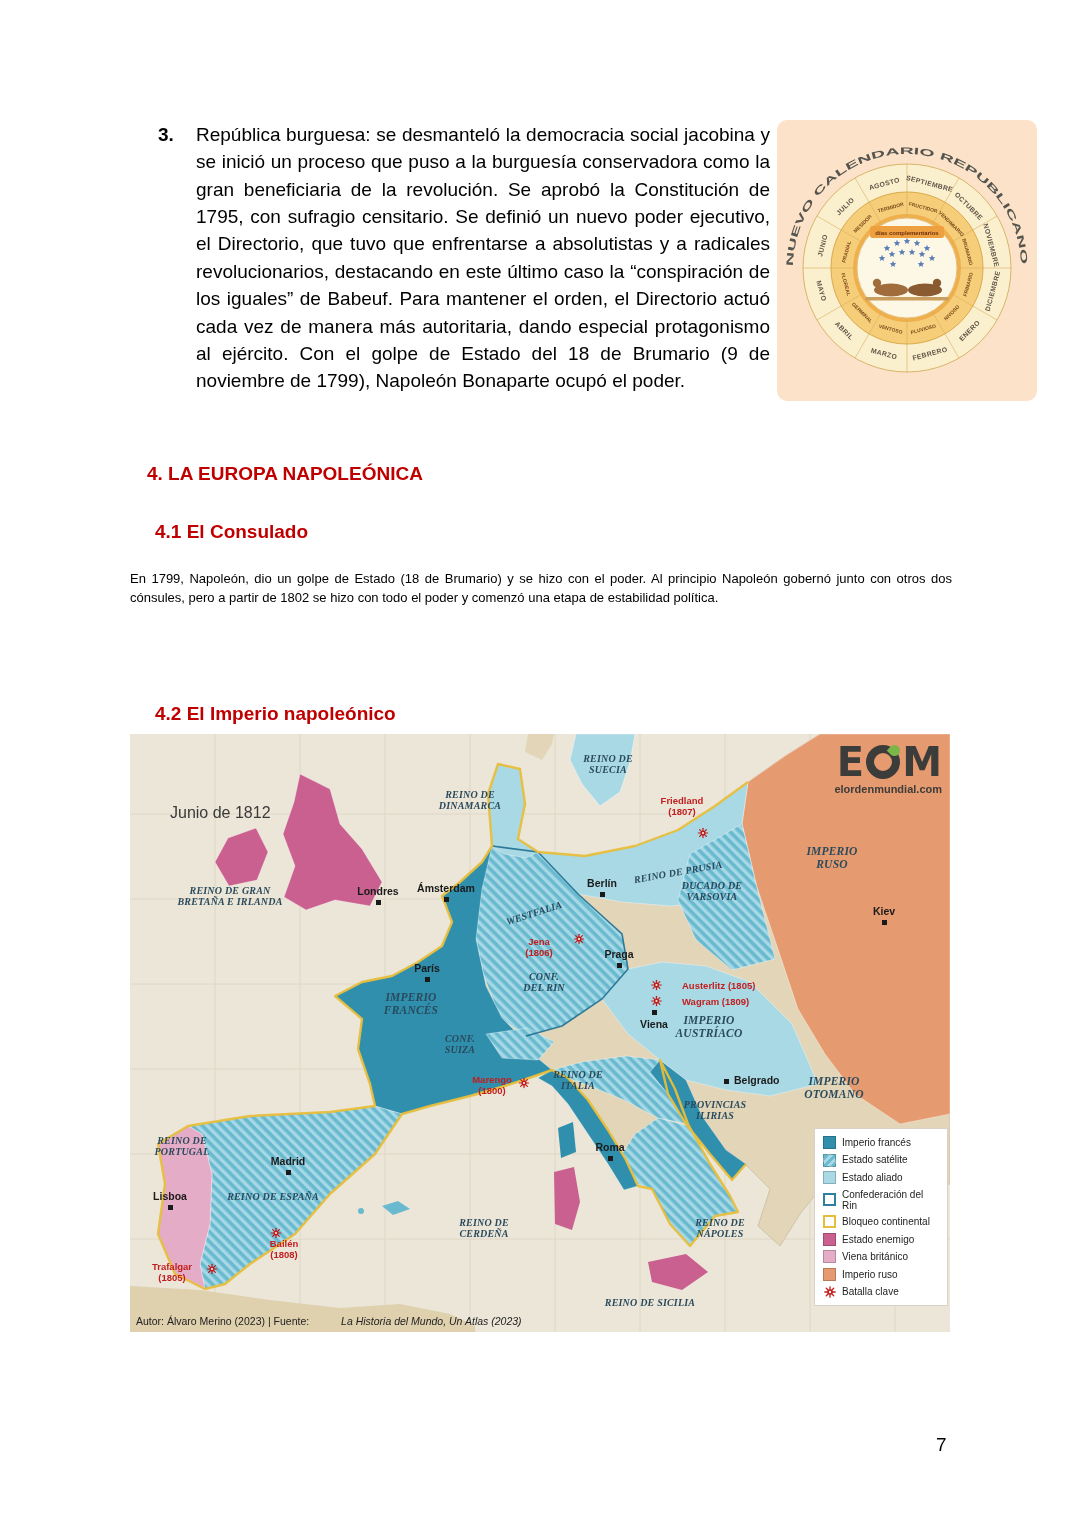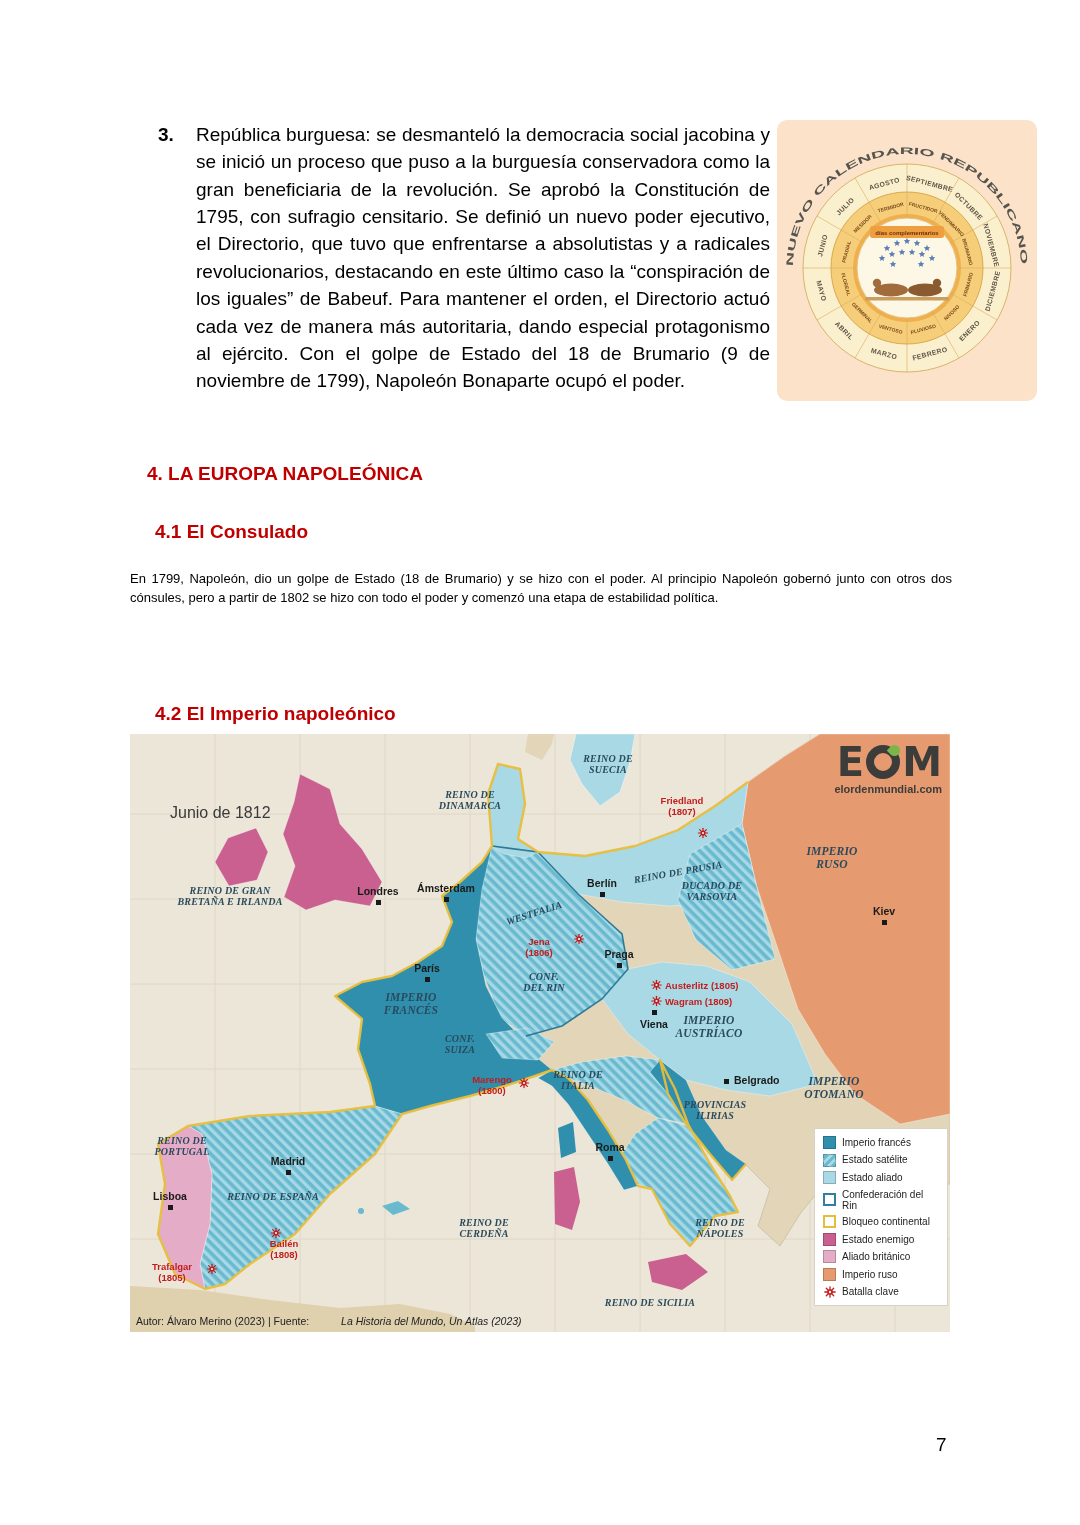--- a/index.html
+++ b/index.html
@@ -27,21 +27,21 @@
   .c-sm{font-size:10px;} .c-lg{font-size:11.5px;}
   .city{position:absolute;}
   .city .dot{position:absolute;left:-2.5px;top:-2.5px;width:5px;height:5px;background:#1a1a1a;}
   .clabel{position:absolute;white-space:nowrap;font-size:10.5px;font-weight:700;color:#1a1a1a;}
   .clabel.above{left:0;top:-17px;transform:translateX(-50%);}
   .clabel.below{left:0;top:6px;transform:translateX(-50%);}
   .clabel.right{left:8px;top:-7px;}
   .battle-lbl{position:absolute;transform:translate(-50%,-50%);color:#C21D1D;font-weight:700;font-size:9.5px;
               text-align:center;line-height:1.2;white-space:pre-line;}
   .battle-ico{position:absolute;transform:translate(-50%,-50%);width:11px;height:11px;}
-  .battle-row{position:absolute;transform:translateY(-50%);display:flex;align-items:center;gap:3px;
+  .battle-row{position:absolute;transform:translateY(-50%);display:flex;align-items:center;gap:20px;
               color:#C21D1D;font-weight:700;font-size:9.5px;white-space:nowrap;}
   .credit{position:absolute;left:6px;bottom:5px;font-size:10.5px;color:#222;}
   .credit .it{font-style:italic;margin-left:29px;}
   
   .legend{position:absolute;left:684px;top:394px;width:134px;background:#ffffff;border:1px solid #d8d2c6;
           padding:7px 8px;box-sizing:border-box;display:flex;flex-direction:column;gap:4.5px;}
   .lrow{display:flex;align-items:center;gap:6px;font-size:10px;color:#222;line-height:1.12;}
   .sw{width:13px;height:13px;flex:none;box-sizing:border-box;border:1px solid rgba(0,0,0,.2);}
   .sw-frances{background:#2F8FAD;}
   .sw-satelite{background:repeating-linear-gradient(-45deg,#69B9CF 0 3px,#A6D8E6 3px 6px);}
@@ -405,21 +405,21 @@
       <div class="lrow">
           <span class="sw sw-bloqueo"></span>
           <span>Bloqueo continental</span>
         </div>
       <div class="lrow">
           <span class="sw sw-enemigo"></span>
           <span>Estado enemigo</span>
         </div>
       <div class="lrow">
           <span class="sw sw-britanico"></span>
-          <span>Aliado británico</span>
+          <span>Viena británico</span>
         </div>
       <div class="lrow">
           <span class="sw sw-ruso"></span>
           <span>Imperio ruso</span>
         </div>
       <div class="lrow">
           <span class="sw sw-batalla">
             <svg viewBox="0 0 12 12" width="12" height="12">
               <g stroke="#C21D1D" stroke-width="1.3" stroke-linecap="round">
                 <line x1="6" y1="0.8" x2="6" y2="11.2"></line>

